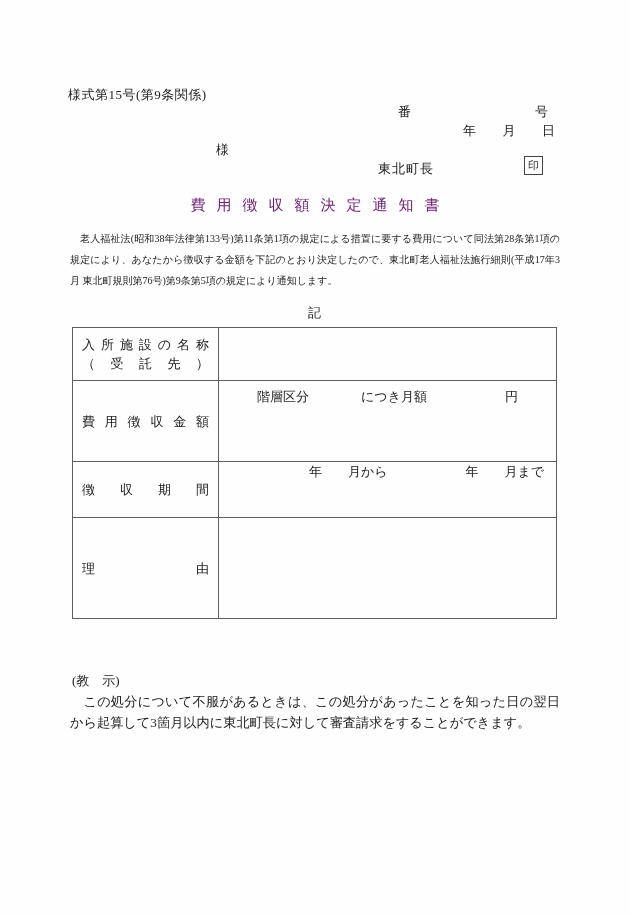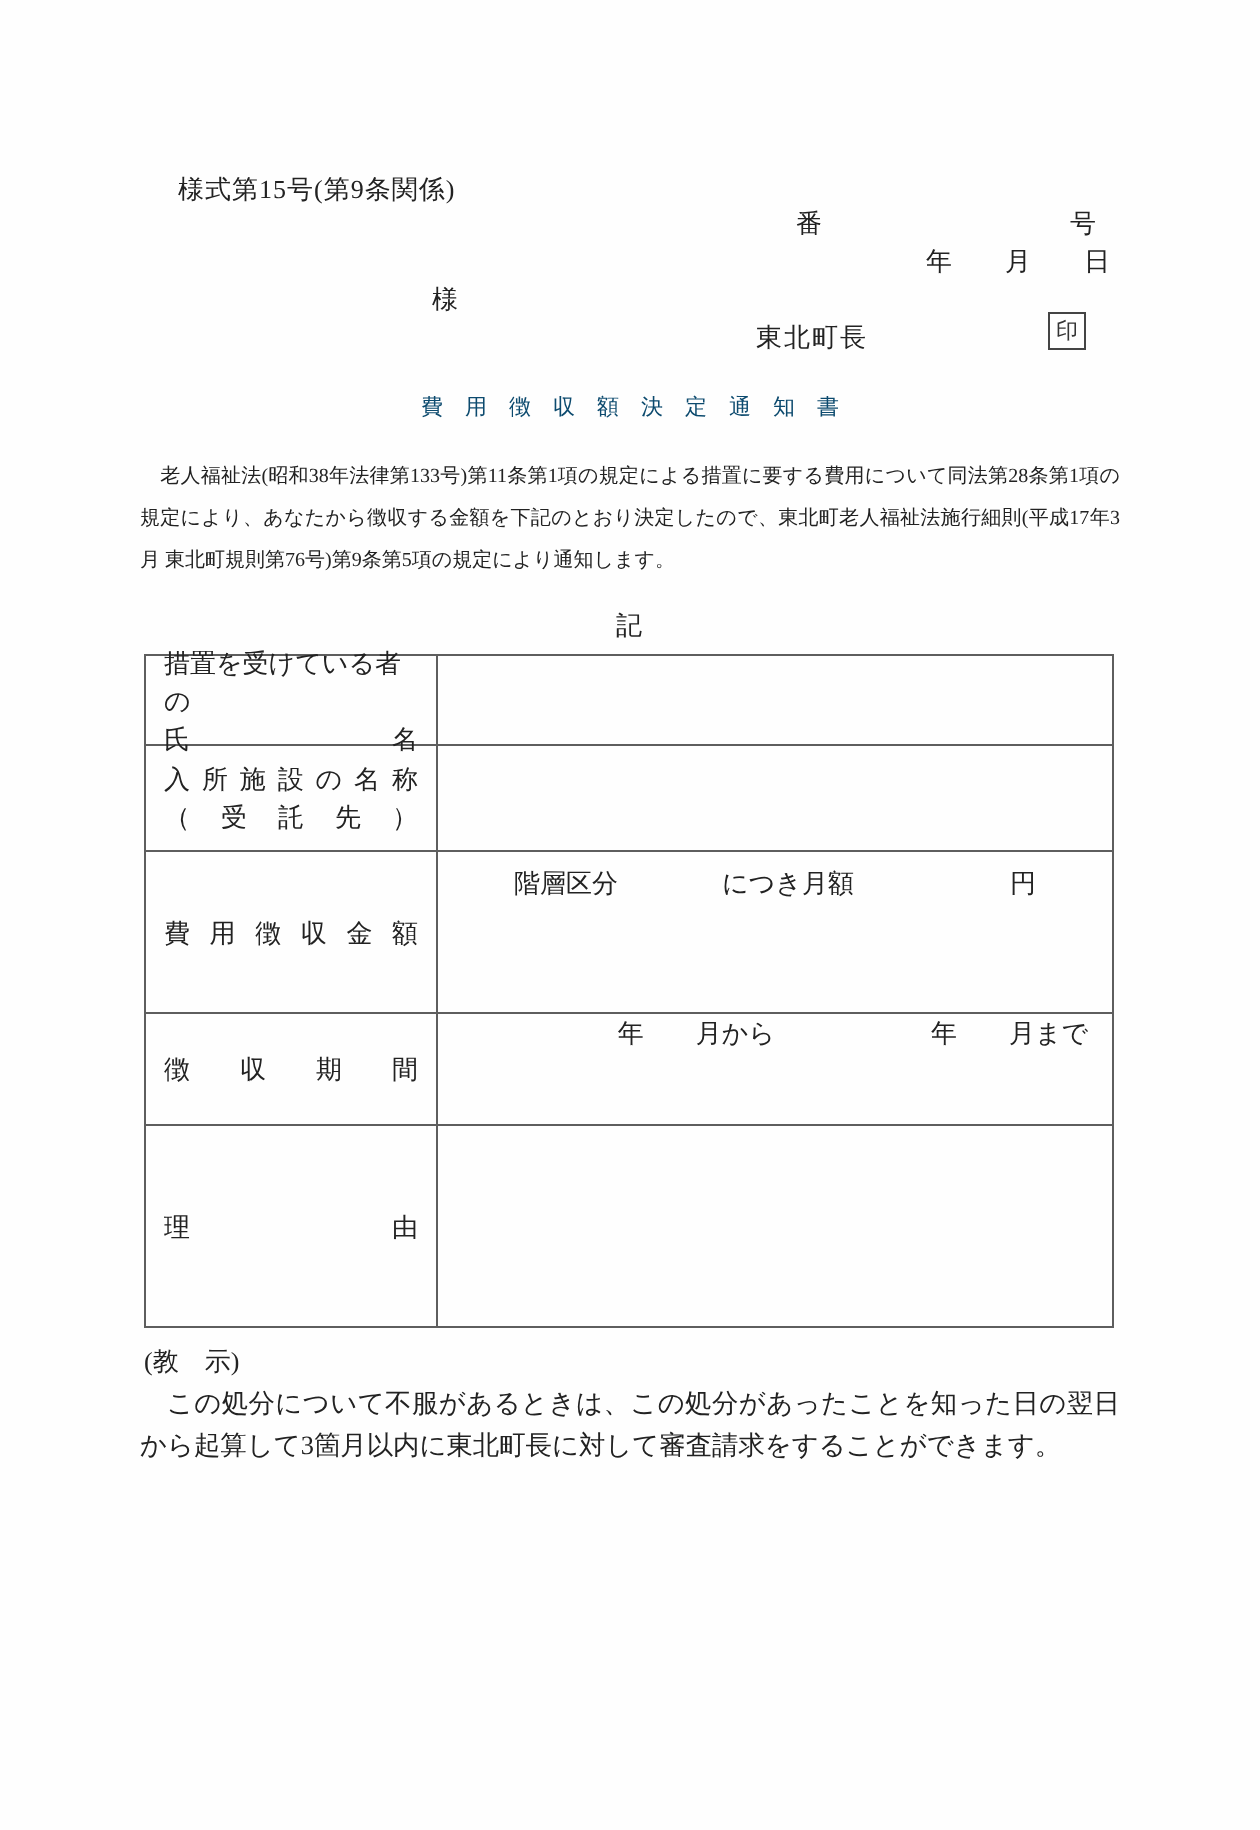--- a/index.html
+++ b/index.html
@@ -8,38 +8,38 @@
     width:630px; height:915px;
     margin:0 auto;
     background:#fefefe;
     color:#222;
     font-family:"Liberation Serif","DejaVu Serif",serif;
     font-size:13px;
     overflow:hidden;
   }
   .abs { position:absolute; }
 
-  .form-number { left:89px; top:86px; letter-spacing:0.5px; }
+  .form-number { left:68px; top:86px; letter-spacing:0.5px; }
 
   .doc-no { left:398px; top:103px; width:150px; display:flex; justify-content:space-between; }
   .date-line { left:463px; top:122px; width:92px; display:flex; justify-content:space-between; }
   .addressee { left:216px; top:141px; }
   .sender-name { left:378px; top:160px; letter-spacing:1px; }
   .seal-box {
     left:524px; top:156px; width:17px; height:17px;
     border:1.4px solid #444;
     display:flex; align-items:center; justify-content:center;
     font-size:11px; color:#333;
   }
 
   .doc-title {
     left:0; top:196px; width:630px;
-    text-align:center; font-size:11px;
+    text-align:center; font-size:15px;
     letter-spacing:11px; text-indent:11px;
-    color:#0c4a6e;
+    color:#701a75;
   }
 
   .body-par {
     left:70px; top:228px; width:490px;
     line-height:21px; text-align:justify;
     font-size:10px;
   }
 
   .record-marker { left:0; top:304px; width:630px; text-align:center; letter-spacing:1px; }
 
@@ -107,29 +107,20 @@
   <div class="abs seal-box">印</div>
 
   <div class="abs doc-title">費用徴収額決定通知書</div>
 
   <div class="abs body-par">　老人福祉法(昭和38年法律第133号)第11条第1項の規定による措置に要する費用について同法第28条第1項の規定により、あなたから徴収する金額を下記のとおり決定したので、東北町老人福祉法施行細則(平成17年3月 東北町規則第76号)第9条第5項の規定により通知します。</div>
 
   <div class="abs record-marker">記</div>
 
   <div class="abs tbl">
 
-    <div class="tr r1">
-      <div class="td-label">
-        <div class="nline">措置を受けている者の</div>
-        <div class="jline">氏名</div>
-      </div>
-      <div class="td-val">
-        <div class="val-line-single"></div>
-      </div>
-    </div>
 
     <div class="tr r2">
       <div class="td-label">
         <div class="jline">入所施設の名称</div>
         <div class="jline">（受託先）</div>
       </div>
       <div class="td-val">
         <div class="val-line-single"></div>
       </div>
     </div>

